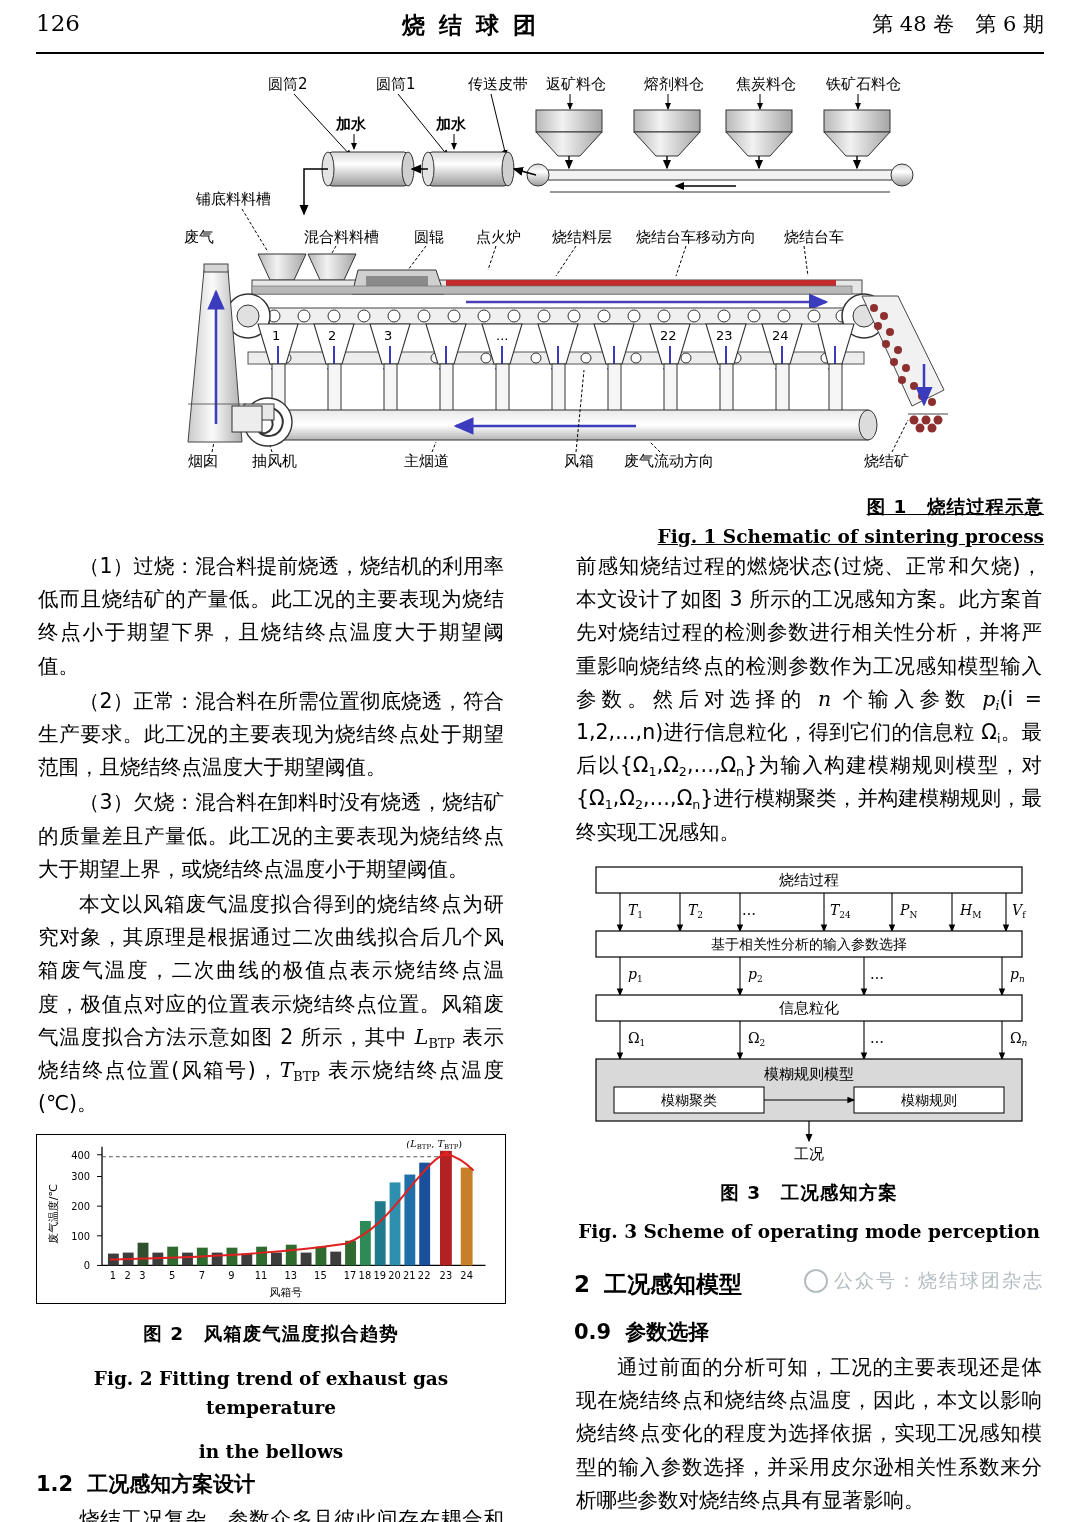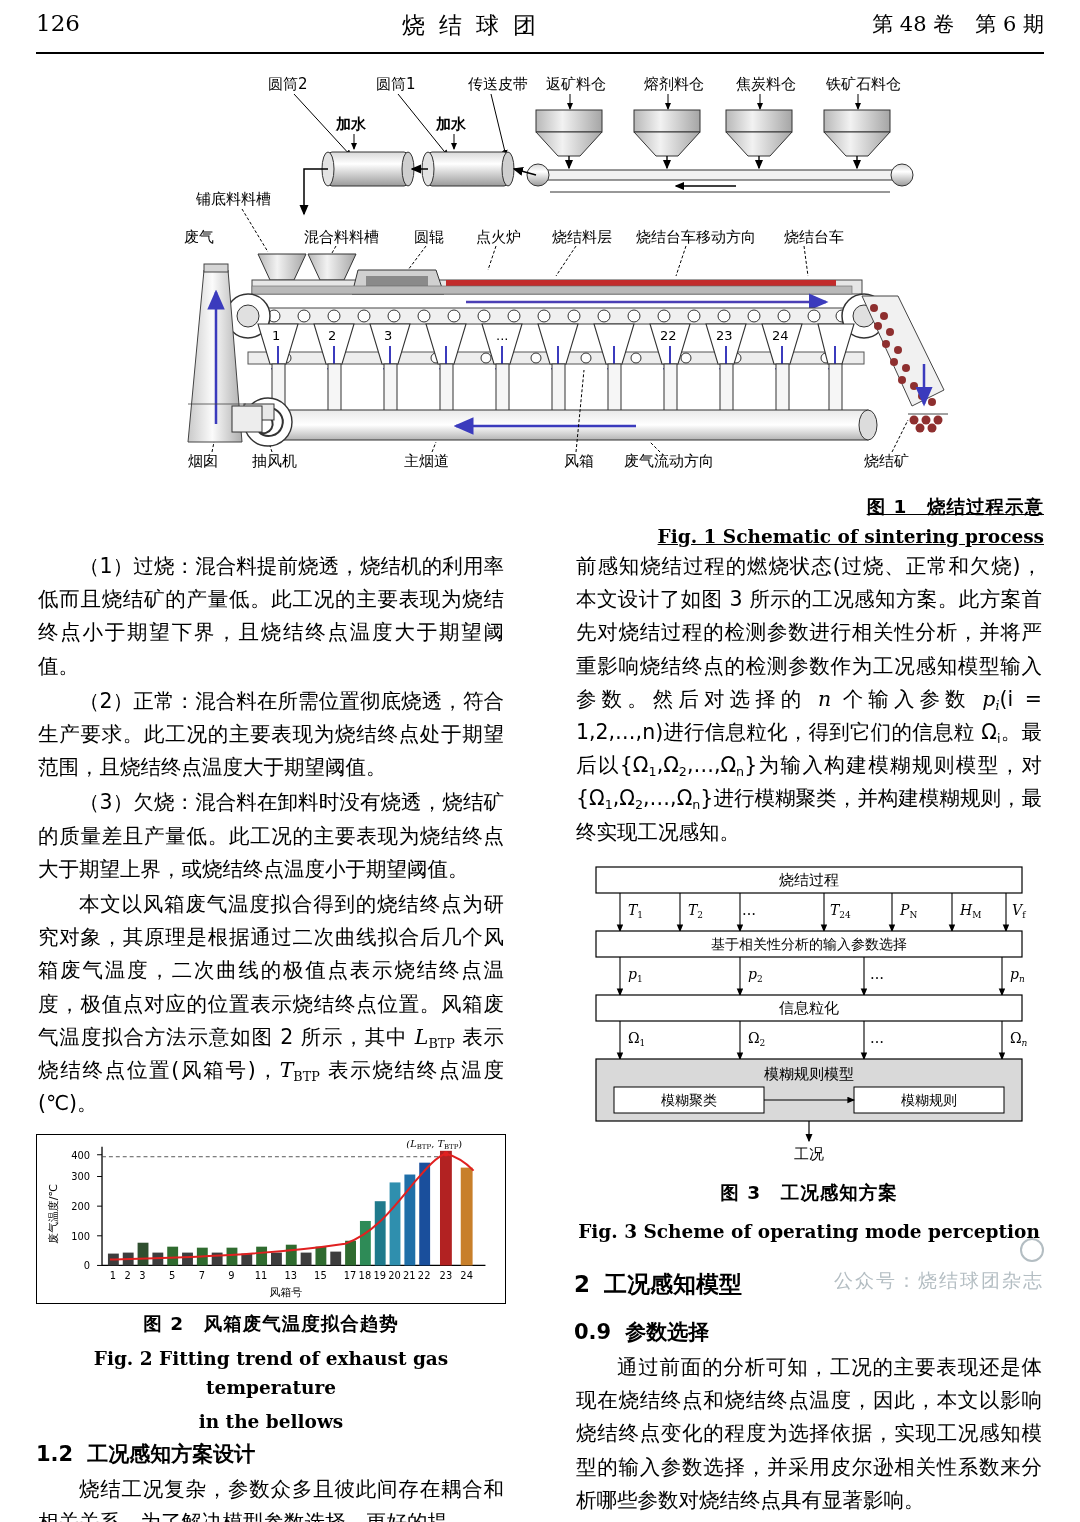--- a/index.html
+++ b/index.html
@@ -31,21 +31,21 @@
     justify-content: space-between;
     font-size: 21px;
   }
   .header-page-no {
     font-family: "DejaVu Serif", "Liberation Serif", serif;
     font-size: 23px;
   }
   .header-journal {
     font-family: "DejaVu Sans", sans-serif;
     font-size: 23px;
-    font-weight: 400;
+    font-weight: 700;
     letter-spacing: 14px;
   }
   .header-issue {
     font-family: "DejaVu Serif", "Liberation Serif", serif;
     font-size: 21px;
   }
   .header-rule {
     position: absolute;
     top: 52px; left: 36px; right: 36px;
     border-top: 2px solid #000;
@@ -125,21 +125,21 @@
     height: 170px;
     border: 1.5px solid #000;
     box-sizing: border-box;
     background: #fff;
   }
   .chart-caption {
     text-align: center;
     font-size: 18.5px;
     font-weight: bold;
     line-height: 1.55;
-    margin-top: 6px;
+    margin-top: 16px;
   }
 
   
   .fig3-wrap {
     margin-top: 10px;
     width: 470px;
   }
   .fig3-caption {
     text-align: center;
     font-size: 18.5px;
@@ -151,23 +151,22 @@
   
   .watermark {
     position: absolute;
     right: 36px;
     bottom: 26px;
     font-size: 19px;
     color: #9aa7ae;
     opacity: .75;
     letter-spacing: 2px;
     display: flex;
-    align-items: flex-end;
+    align-items: center;
     gap: 6px;
-    flex-direction: column;
   }
   .wm-circle {
     width: 20px; height: 20px; border-radius: 50%;
     border: 2px solid #9aa7ae;
     display: inline-block;
   }
 </style>
 </head>
 <body>
 

